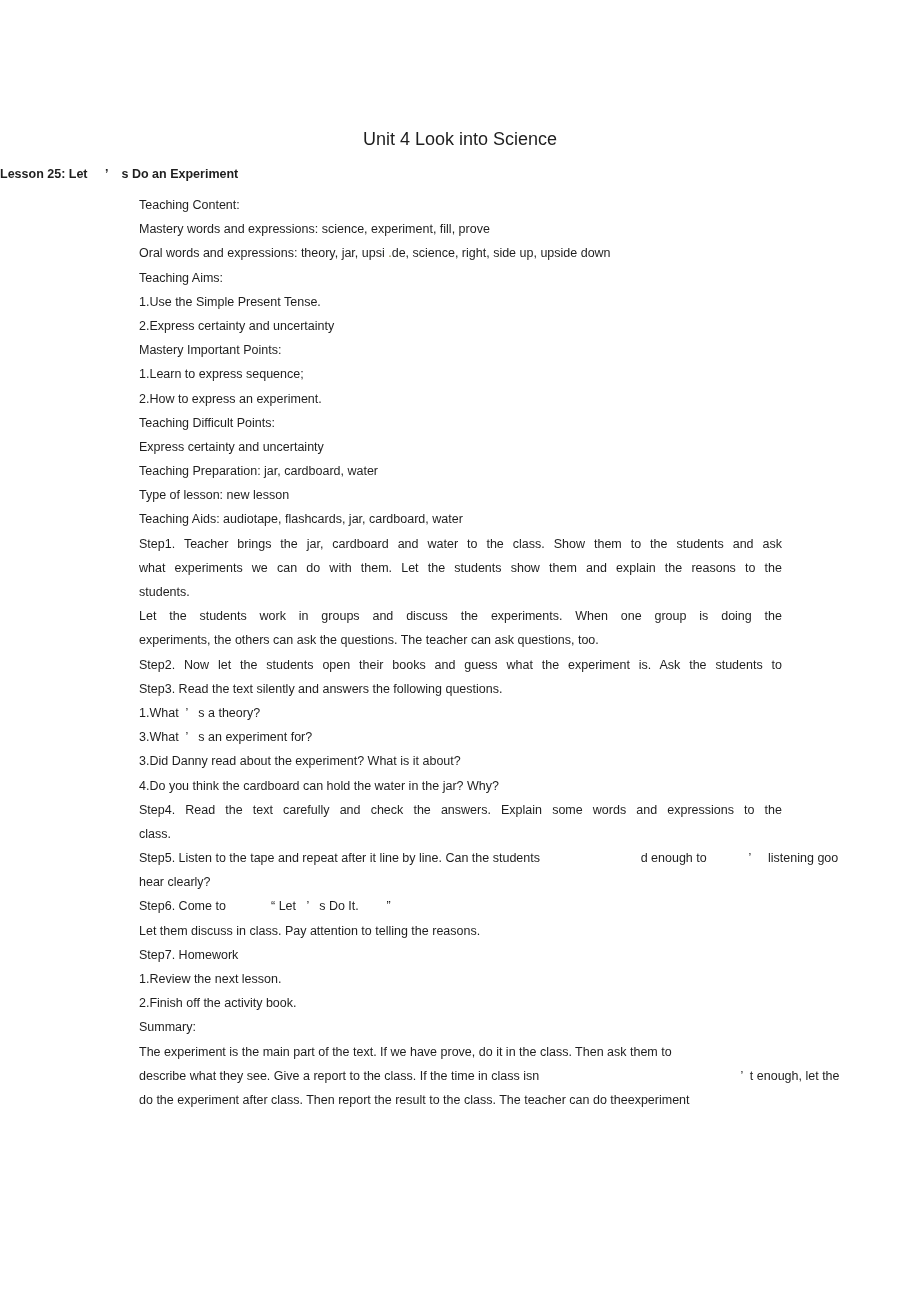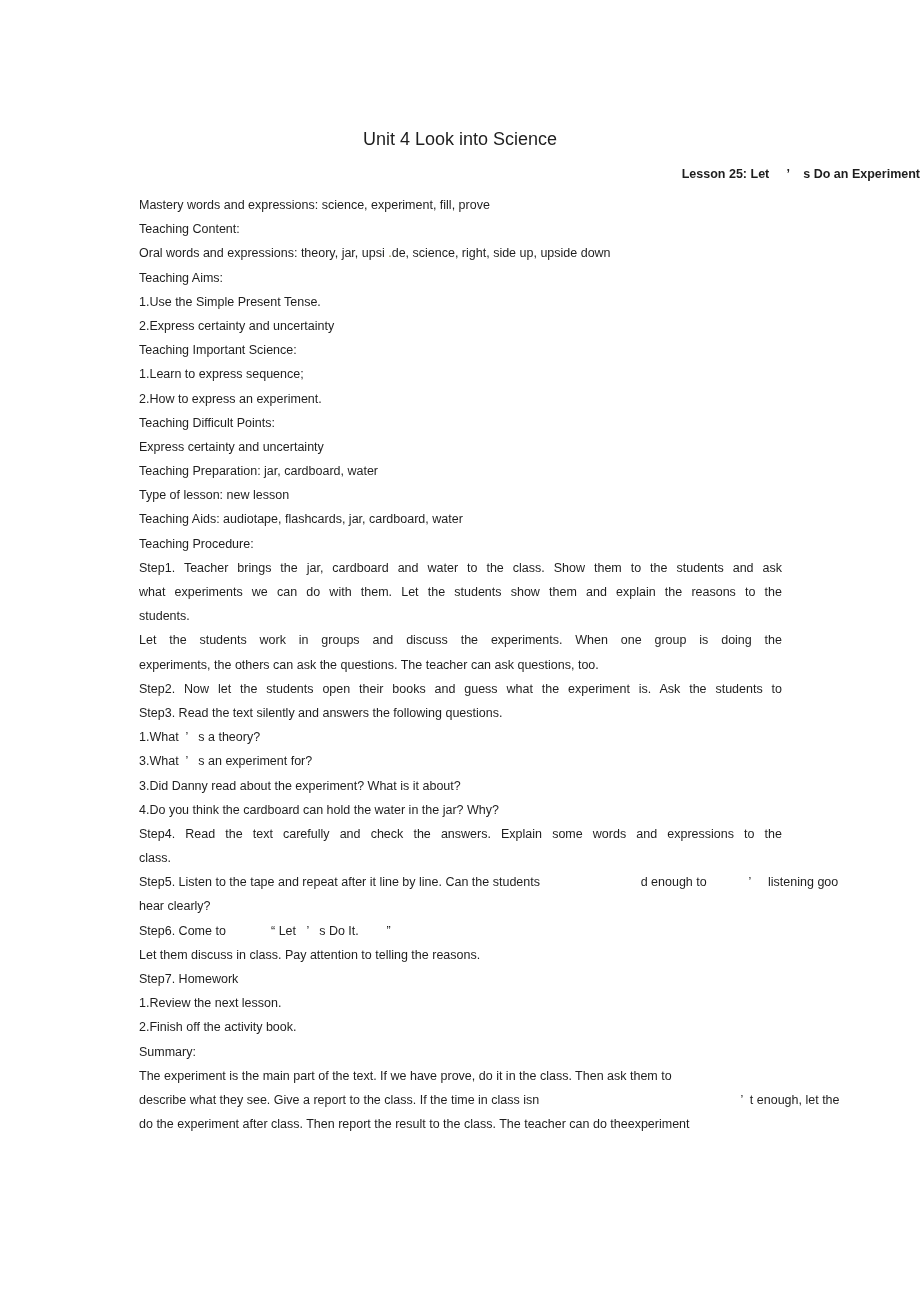--- a/index.html
+++ b/index.html
@@ -19,21 +19,21 @@
     text-align: center;
     font-weight: normal;
     font-size: 18px;
     line-height: 26px;
     white-space: pre;
   }
   .doc-subtitle {
     position: absolute;
     top: 163px; left: 0;
     width: 920px;
-    text-align: right;
+    text-align: left;
     font-weight: bold;
     font-size: 12.5px;
     line-height: 22px;
     white-space: pre;
   }
   .body-block {
     position: absolute;
     top: 193px; left: 139px;
     width: 643px;
     font-size: 12.5px;
@@ -50,35 +50,34 @@
   }
   .line span { white-space: inherit; }
 </style>
 </head>
 <body>
 
 <div class="page">
   <div class="doc-title">Unit 4 Look into Science</div>
   <div class="doc-subtitle">Lesson 25: Let     ’    s Do an Experiment</div>
   <div class="body-block">
+      <div class="line"><span>Teaching Content:</span></div>
       <div class="line"><span>Mastery words and expressions: science, experiment, fill, prove</span></div>
-      <div class="line"><span>Teaching Content:</span></div>
       <div class="line"><span>Oral words and expressions: theory, jar, upsi </span><span style="color: rgb(154, 140, 60);">.</span><span>de, science, right, side up, upside down</span></div>
       <div class="line"><span>Teaching Aims:</span></div>
       <div class="line"><span>1.Use the Simple Present Tense.</span></div>
       <div class="line"><span>2.Express certainty and uncertainty</span></div>
-      <div class="line"><span>Teaching Important Science:</span></div>
+      <div class="line"><span>Mastery Important Points:</span></div>
       <div class="line"><span>1.Learn to express sequence;</span></div>
       <div class="line"><span>2.How to express an experiment.</span></div>
       <div class="line"><span>Teaching Difficult Points:</span></div>
       <div class="line"><span>Express certainty and uncertainty</span></div>
       <div class="line"><span>Teaching Preparation: jar, cardboard, water</span></div>
       <div class="line"><span>Type of lesson: new lesson</span></div>
       <div class="line"><span>Teaching Aids: audiotape, flashcards, jar, cardboard, water</span></div>
-      <div class="line"><span>Teaching Procedure:</span></div>
       <div class="line stretch"><span>Step1. Teacher brings the jar, cardboard and water to the class. Show them to the students and ask</span></div>
       <div class="line stretch"><span>what experiments we can do with them. Let the students show them and explain the reasons to the</span></div>
       <div class="line"><span>students.</span></div>
       <div class="line stretch"><span>Let the students work in groups and discuss the experiments. When one group is doing the</span></div>
       <div class="line"><span>experiments, the others can ask the questions. The teacher can ask questions, too.</span></div>
       <div class="line stretch"><span>Step2. Now let the students open their books and guess what the experiment is. Ask the students to</span></div>
       <div class="line"><span>Step3. Read the text silently and answers the following questions.</span></div>
       <div class="line"><span>1.What  ’   s a theory?</span></div>
       <div class="line"><span>3.What  ’   s an experiment for?</span></div>
       <div class="line"><span>3.Did Danny read about the experiment? What is it about?</span></div>

